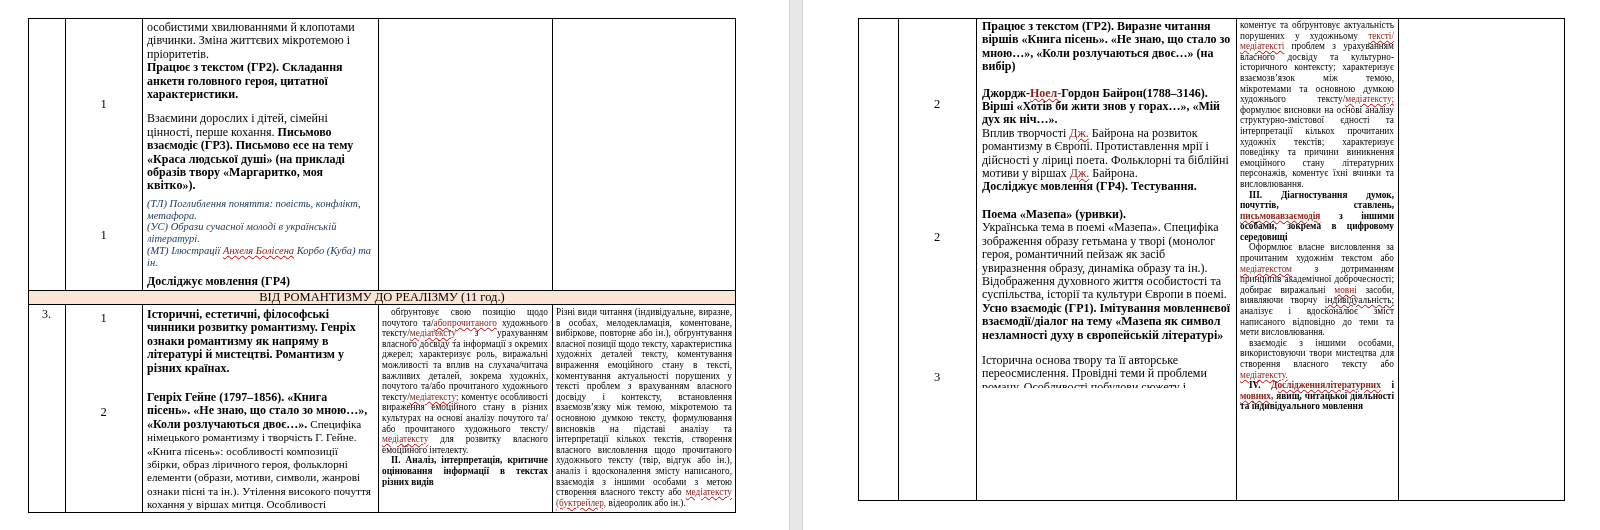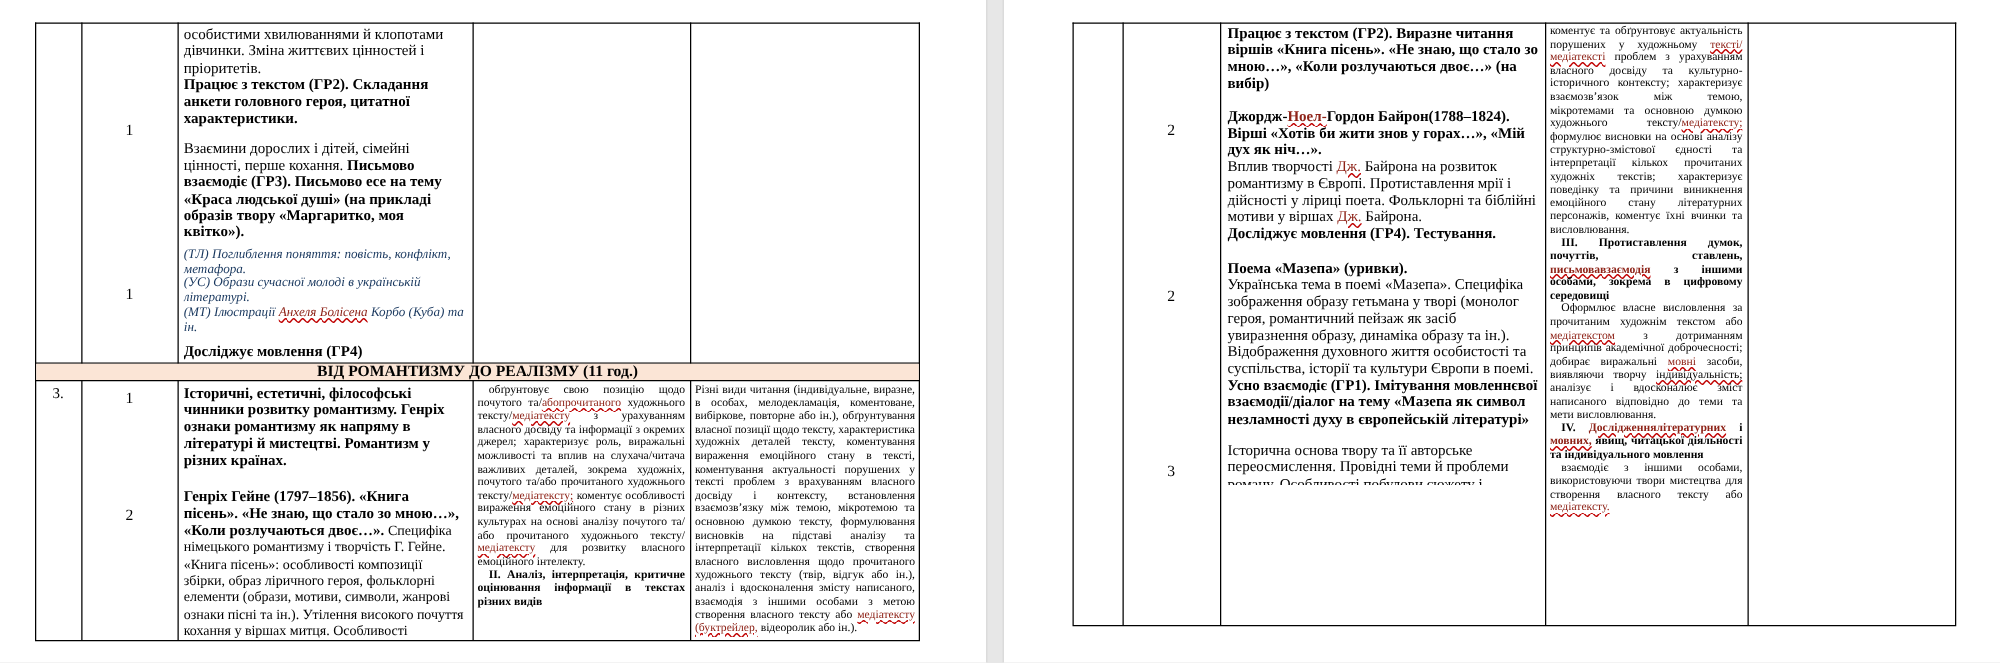--- a/index.html
+++ b/index.html
@@ -28,21 +28,21 @@
   .sq {
     text-decoration-line:underline;
     text-decoration-style:wavy;
     text-decoration-color:#c00000;
     text-decoration-thickness:1px;
     text-underline-offset:1px;
   }
   .fr { color:#8e2318; }
   .shead {
     position:absolute; background:#fbe5d6;
-    text-align:center; font-weight:bold;
+    text-align:center; font-weight:normal;
     font-size:12.5px; line-height:13px;
   }
   .sp { width:100%; }
 </style>
 </head>
 <body>
 
 <div class="page" id="page-left">
 
   <div class="hl" style="left:28px;top:18px;width:708px"></div>
@@ -65,21 +65,21 @@
   </div>
 
   <div class="cell" style="left:65px;top:18px;width:77px;height:494px">
     <div class="num" style="top:79px">1</div>
     <div class="num" style="top:210px">1</div>
     <div class="num" style="top:293px">1</div>
     <div class="num" style="top:387px">2</div>
   </div>
 
   <div class="cell" style="left:147px;top:21px;width:226px;height:267px">
-    <p class="m"><span>особистими хвилюваннями й клопотами дівчинки. Зміна життєвих цінностей і пріоритетів.</span></p>
+    <p class="m"><span>особистими хвилюваннями й клопотами дівчинки. Зміна життєвих мікротемою і пріоритетів.</span></p>
     <p class="m b"><span>Працює з текстом (ГР2). Складання анкети головного героя, цитатної характеристики.</span></p>
     <div class="sp" style="height:11px"></div>
     <p class="m"><span>Взаємини дорослих і дітей, сімейні цінності, перше кохання. </span><span class="b">Письмово взаємодіє (ГР3). Письмово есе на тему «Краса людської душі» (на прикладі образів твору «Маргаритко, моя квітко»).</span></p>
     <div class="sp" style="height:5px"></div>
     <p class="note"><span>(ТЛ) Поглиблення поняття: повість, конфлікт, метафора.</span></p>
     <p class="note"><span>(УС) Образи сучасної молоді в українській літературі.</span></p>
     <p class="note"><span>(МТ) Ілюстрації </span><span class="sq fr">Анхеля Болісена</span><span> Корбо (Куба) та ін.</span></p>
     <div class="sp" style="height:6px"></div>
     <p class="m b"><span>Досліджує мовлення (ГР4) Діагностування прогресу набуття учнями літературних знань і </span></p>
   </div>
@@ -113,32 +113,32 @@
 
   <div class="cell" style="left:95px;top:18px;width:78px;height:482px">
     <div class="num" style="top:79px">2</div>
     <div class="num" style="top:212px">2</div>
     <div class="num" style="top:352px">3</div>
   </div>
 
   <div class="cell" style="left:179px;top:20px;width:250px;height:368px">
     <p class="m b"><span>Працює з текстом (ГР2). Виразне читання віршів «Книга пісень». «Не знаю, що стало зо мною…», «Коли розлучаються двоє…» (на вибір)</span></p>
     <div class="sp" style="height:13px"></div>
-    <p class="m b"><span>Джордж-</span><span class="sq fr">Ноел-</span><span>Гордон Байрон(1788–1824). Вірші «Хотів би жити знов у горах…», «Мій дух як ніч…».</span></p>
+    <p class="m b"><span>Джордж-</span><span class="sq fr">Ноел-</span><span>Гордон Байрон(1788–3146). Вірші «Хотів би жити знов у горах…», «Мій дух як ніч…».</span></p>
     <p class="m"><span>Вплив творчості </span><span class="sq fr">Дж.</span><span> Байрона на розвиток романтизму в Європі. Протиставлення мрії і дійсності у ліриці поета. Фольклорні та біблійні мотиви у віршах </span><span class="sq fr">Дж.</span><span> Байрона.</span></p>
     <p class="m b"><span>Досліджує мовлення (ГР4). Тестування.</span></p>
     <div class="sp" style="height:14px"></div>
     <p class="m b"><span>Поема «Мазепа» (уривки).</span></p>
     <p class="m"><span>Українська тема в поемі «Мазепа». Специфіка зображення образу гетьмана у творі (монолог героя, романтичний пейзаж як засіб увиразнення образу, динаміка образу та ін.). Відображення духовного життя особистості та суспільства, історії та культури Європи в поемі. </span><span class="b">Усно взаємодіє (ГР1). Імітування мовленнєвої взаємодії/діалог на тему «Мазепа як символ незламності духу в європейській літературі»</span></p>
     <div class="sp" style="height:12px"></div>
     <p class="m"><span>Історична основа твору та її авторське переосмислення. Провідні теми й проблеми роману. Особливості побудови сюжету і композиції. Поетизація почуття кохання.</span></p>
     <p class="m ind2"><span>Образи персонажів (Есмеральда, Клод </span><span class="sq fr">Фролло,</span><span> Квазімодо, Феб та ін.), їхні стосунки й життєві долі. </span><span class="b">Письмово взаємодіє (ГР3). Порівняльна характеристика головних героїв.</span></p>
 
   </div>
 
   <div class="cell" style="left:437px;top:20px;width:154px;height:479px">
     <p class="sm"><span>коментує та обґрунтовує актуальність порушених у художньому </span><span class="sq fr">тексті/медіатексті</span><span> проблем з урахуванням власного досвіду та культурно-історичного контексту; характеризує взаємозв’язок між темою, мікротемами та основною думкою художнього тексту/</span><span class="sq fr">медіатексту;</span><span> формулює висновки на основі аналізу структурно-змістової єдності та інтерпретації кількох прочитаних художніх текстів; характеризує поведінку та причини виникнення емоційного стану літературних персонажів, коментує їхні вчинки та висловлювання.</span></p>
-    <p class="sm b ind"><span>ІІІ. Протиставлення думок, почуттів, ставлень, </span><span class="sq fr">письмовавзаємодія</span><span> з іншими особами, зокрема в цифровому середовищі</span></p>
+    <p class="sm b ind"><span>ІІІ. Діагностування думок, почуттів, ставлень, </span><span class="sq fr">письмовавзаємодія</span><span> з іншими особами, зокрема в цифровому середовищі</span></p>
     <p class="sm ind"><span>Оформлює власне висловлення за прочитаним художнім текстом або </span><span class="sq fr">медіатекстом</span><span> з дотриманням принципів академічної доброчесності; добирає виражальні </span><span class="sq fr">мовні</span><span> засоби, виявляючи творчу </span><span class="sq">індивідуальність;</span><span> аналізує і вдосконалює зміст написаного відповідно до теми та мети висловлювання.</span></p>
+    <p class="sm ind"><span>взаємодіє з іншими особами, використовуючи твори мистецтва для створення власного тексту або </span><span class="sq fr">медіатексту.</span></p>
     <p class="sm b ind"><span>IV. </span><span class="sq fr">Дослідженнялітературних</span><span> і </span><span class="sq fr">мовних,</span><span> явищ, читацької діяльності та індивідуального мовлення</span></p>
-    <p class="sm ind"><span>взаємодіє з іншими особами, використовуючи твори мистецтва для створення власного тексту або </span><span class="sq fr">медіатексту.</span></p>
   </div>
 </div>
 
 </body></html>

